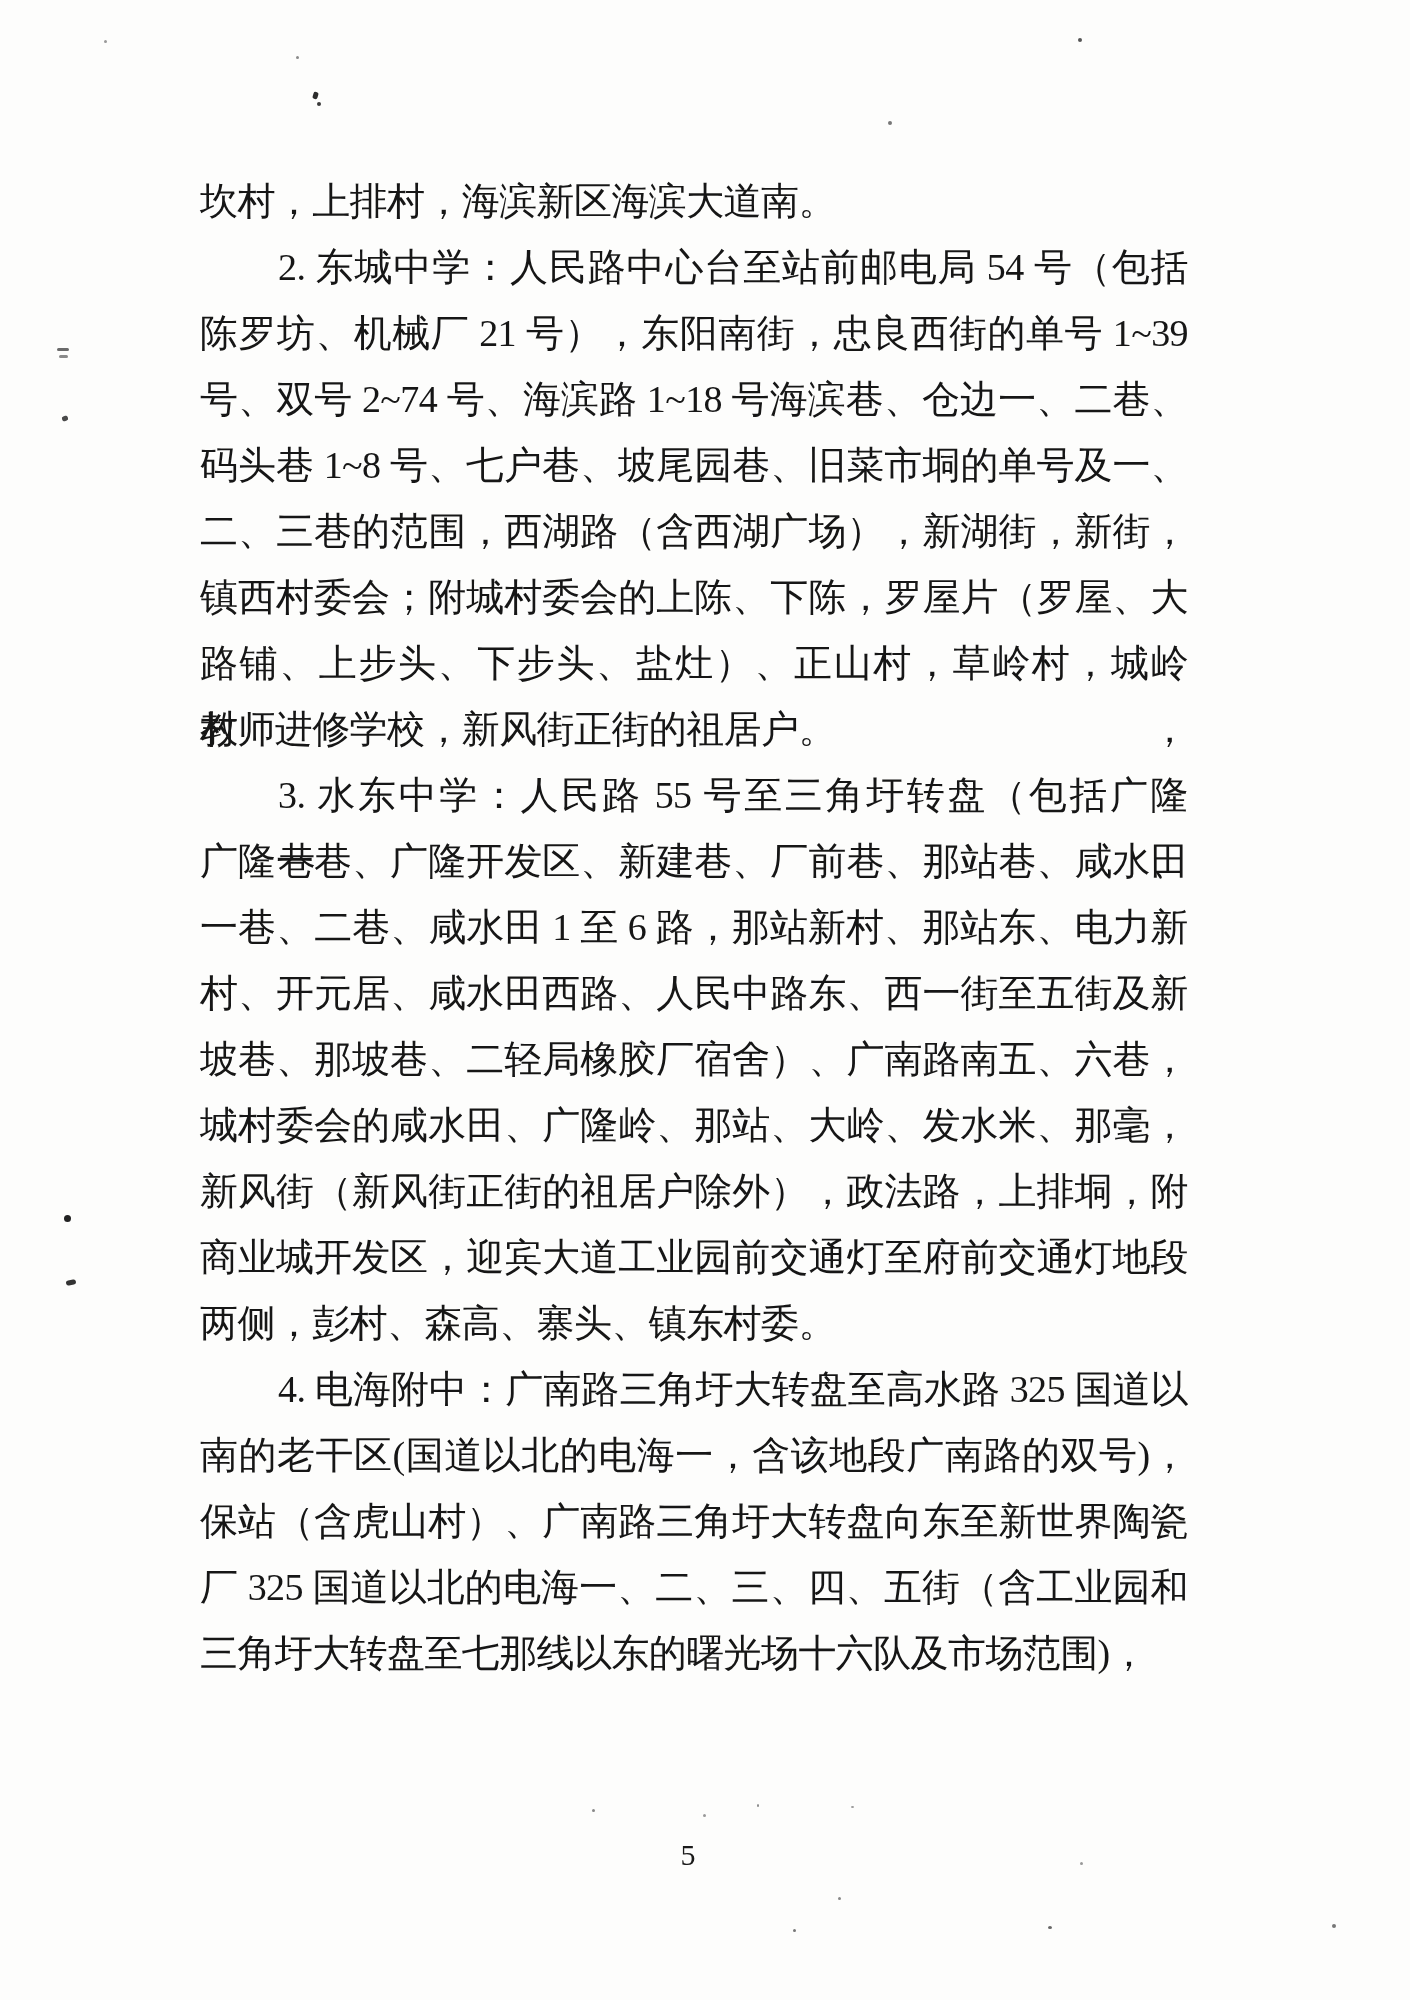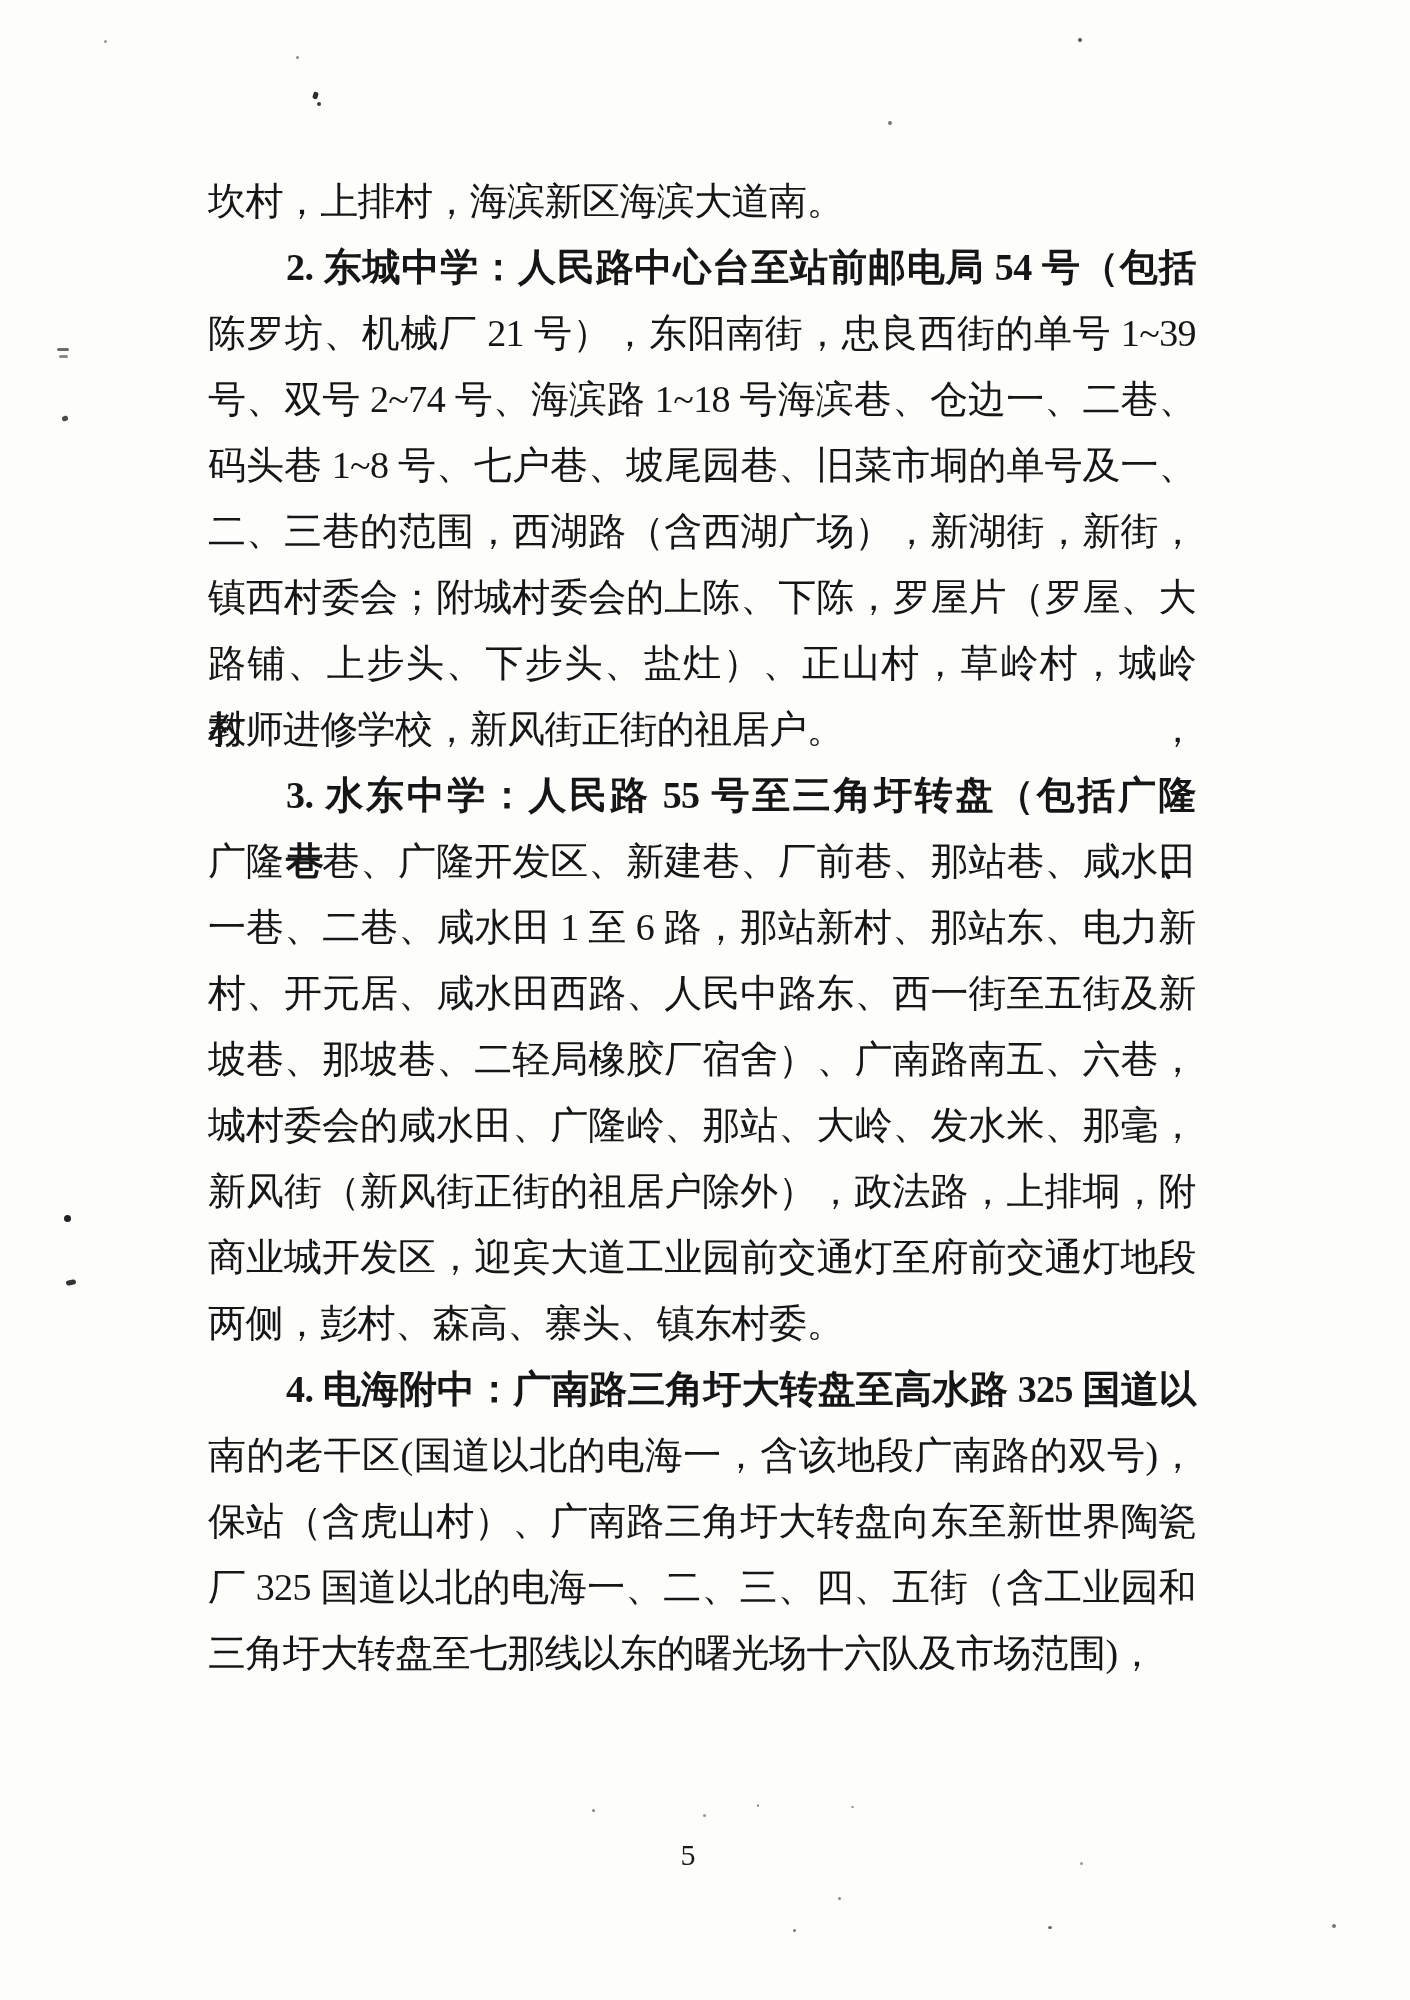--- a/index.html
+++ b/index.html
@@ -11,42 +11,41 @@
     position: relative;
     width: 1410px;
     height: 2000px;
     background: #fdfdfc;
     overflow: hidden;
     font-family: "Liberation Serif", "DejaVu Serif", serif;
     color: #161616;
   }
   .text-block {
     position: absolute;
-    left: 208px;
+    left: 200px;
     top: 168px;
     width: 988px;
   }
   .line {
     box-sizing: border-box;
     width: 988px;
     height: 66px;
     line-height: 66px;
     font-size: 38px;
     letter-spacing: -0.6px;
     white-space: nowrap;
     text-rendering: optimizeLegibility;
   }
   .line.j {
     white-space: normal;
     text-align: justify;
     text-align-last: justify;
   }
   .line.indent {
     padding-left: 78px;
-    font-weight: bold;
   }
   .page-num {
     position: absolute;
     top: 1838px;
     left: 0;
     width: 1376px;
     text-align: center;
     font-size: 30px;
     color: #1a1a1a;
   }

